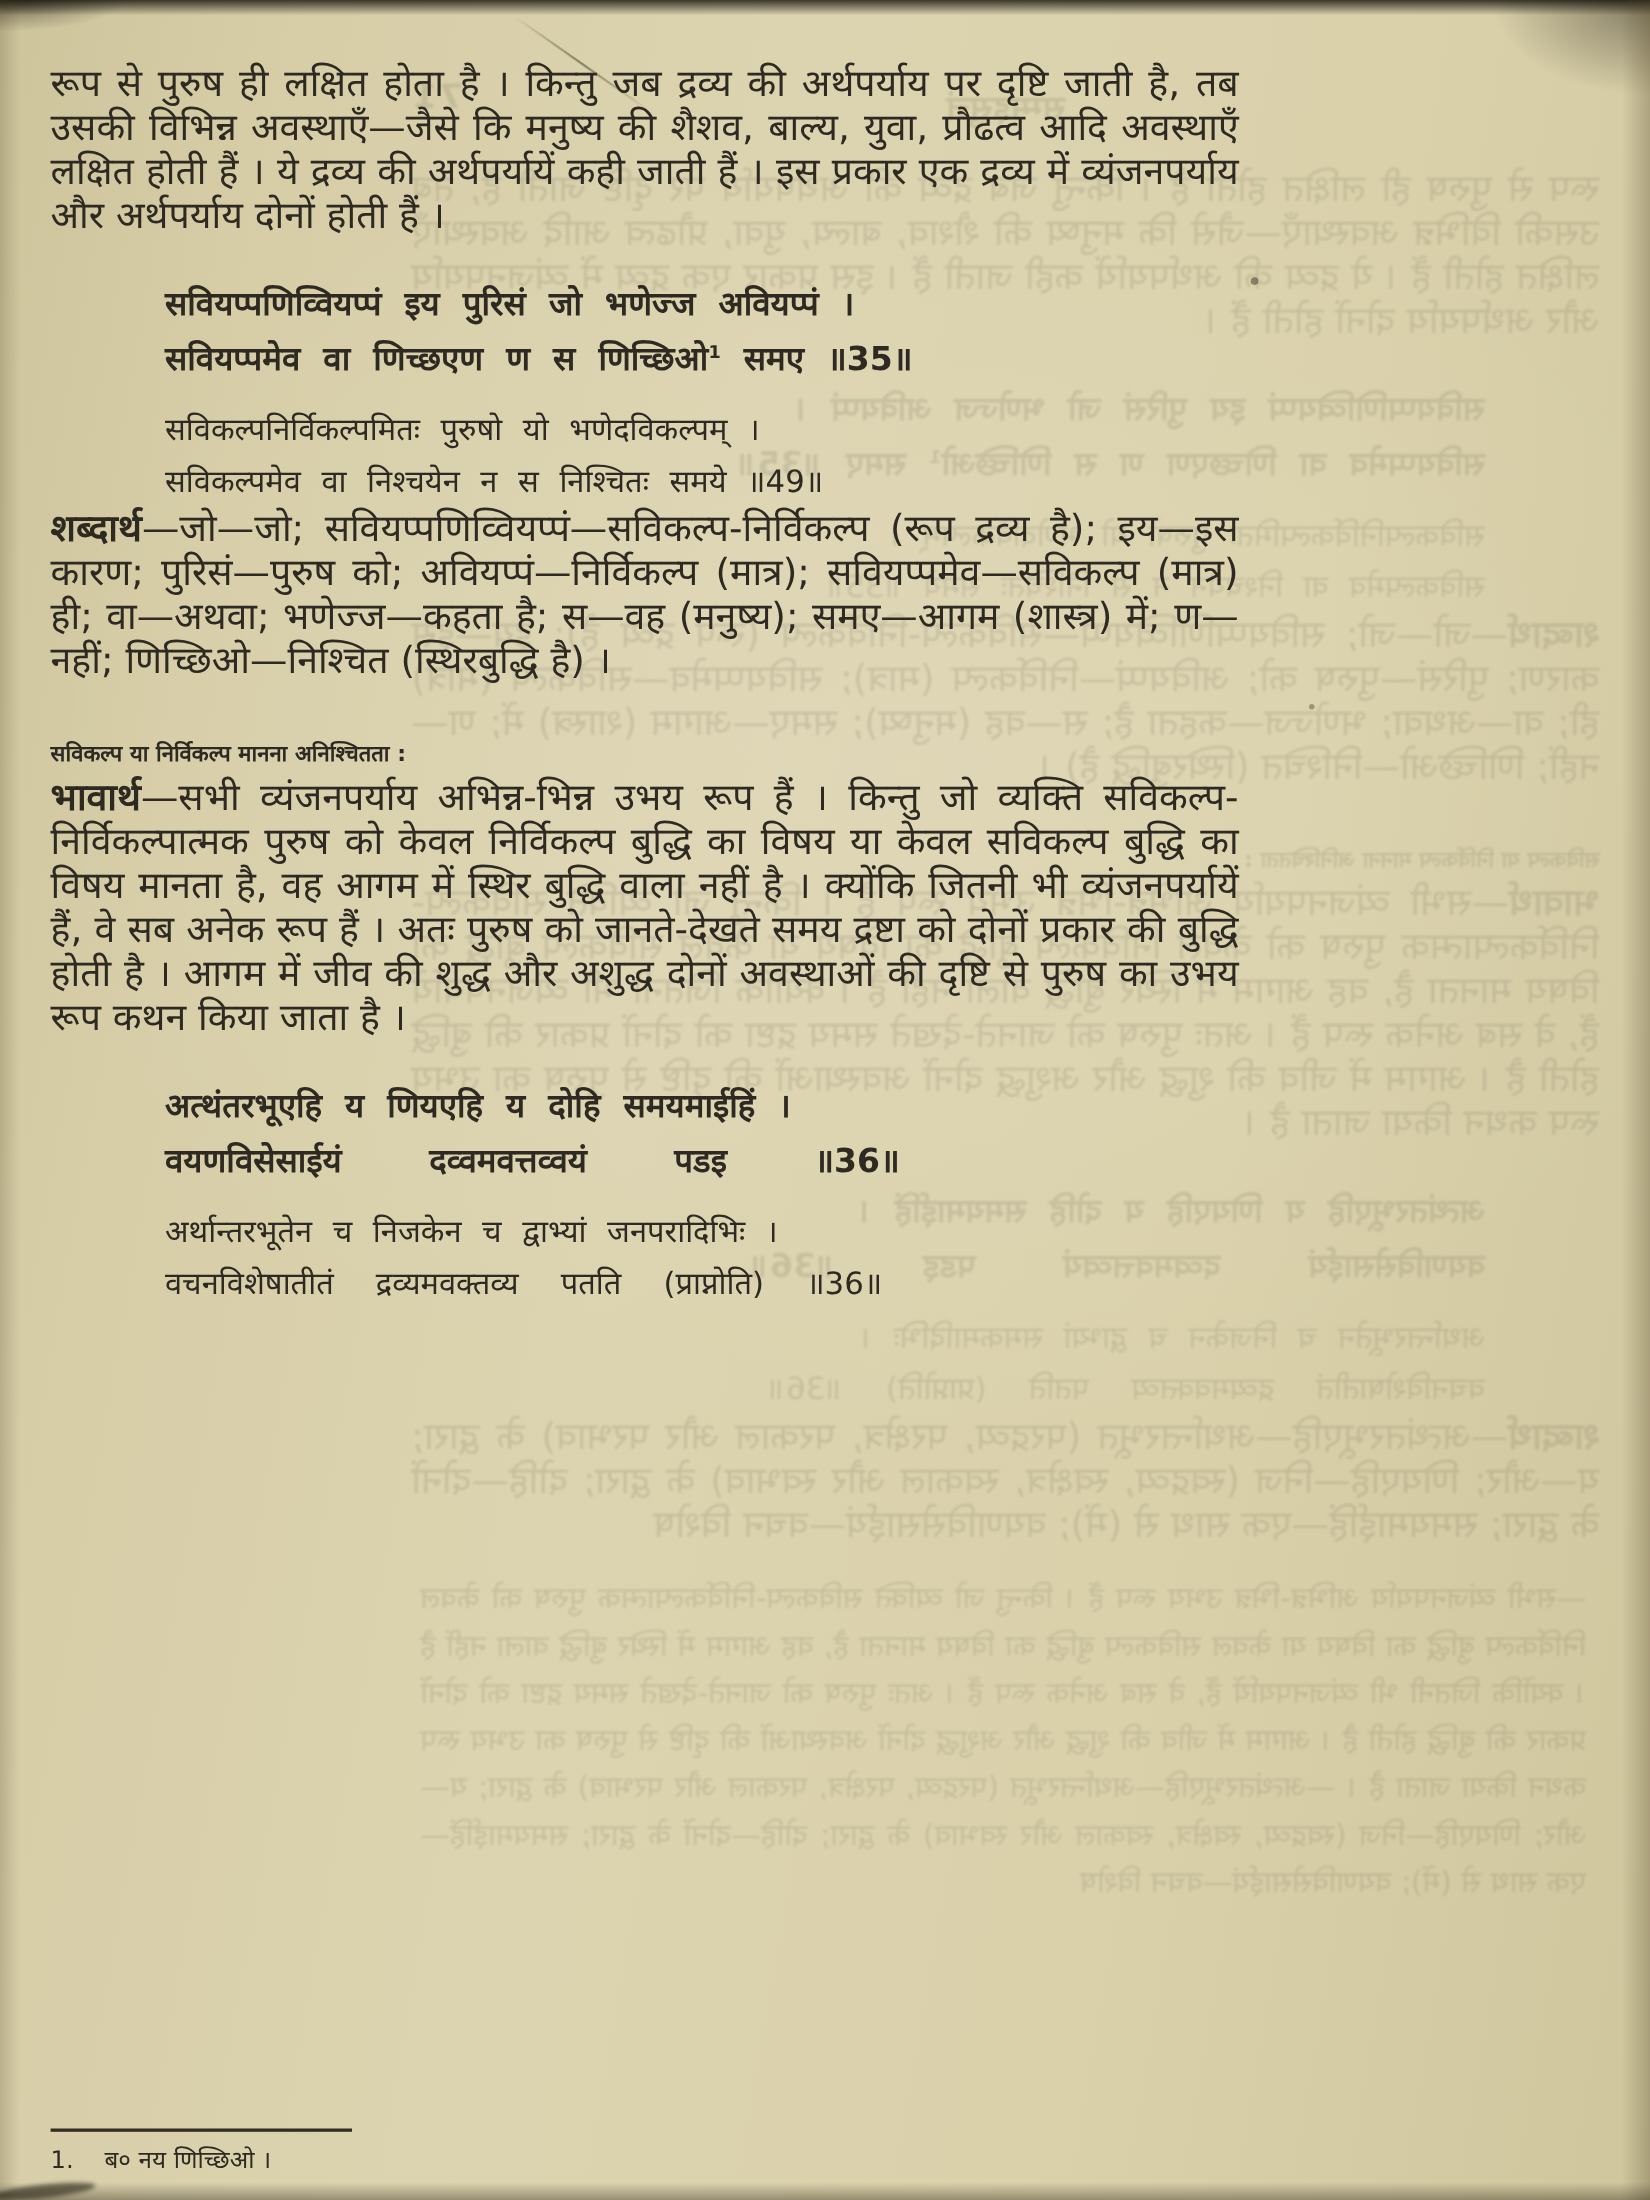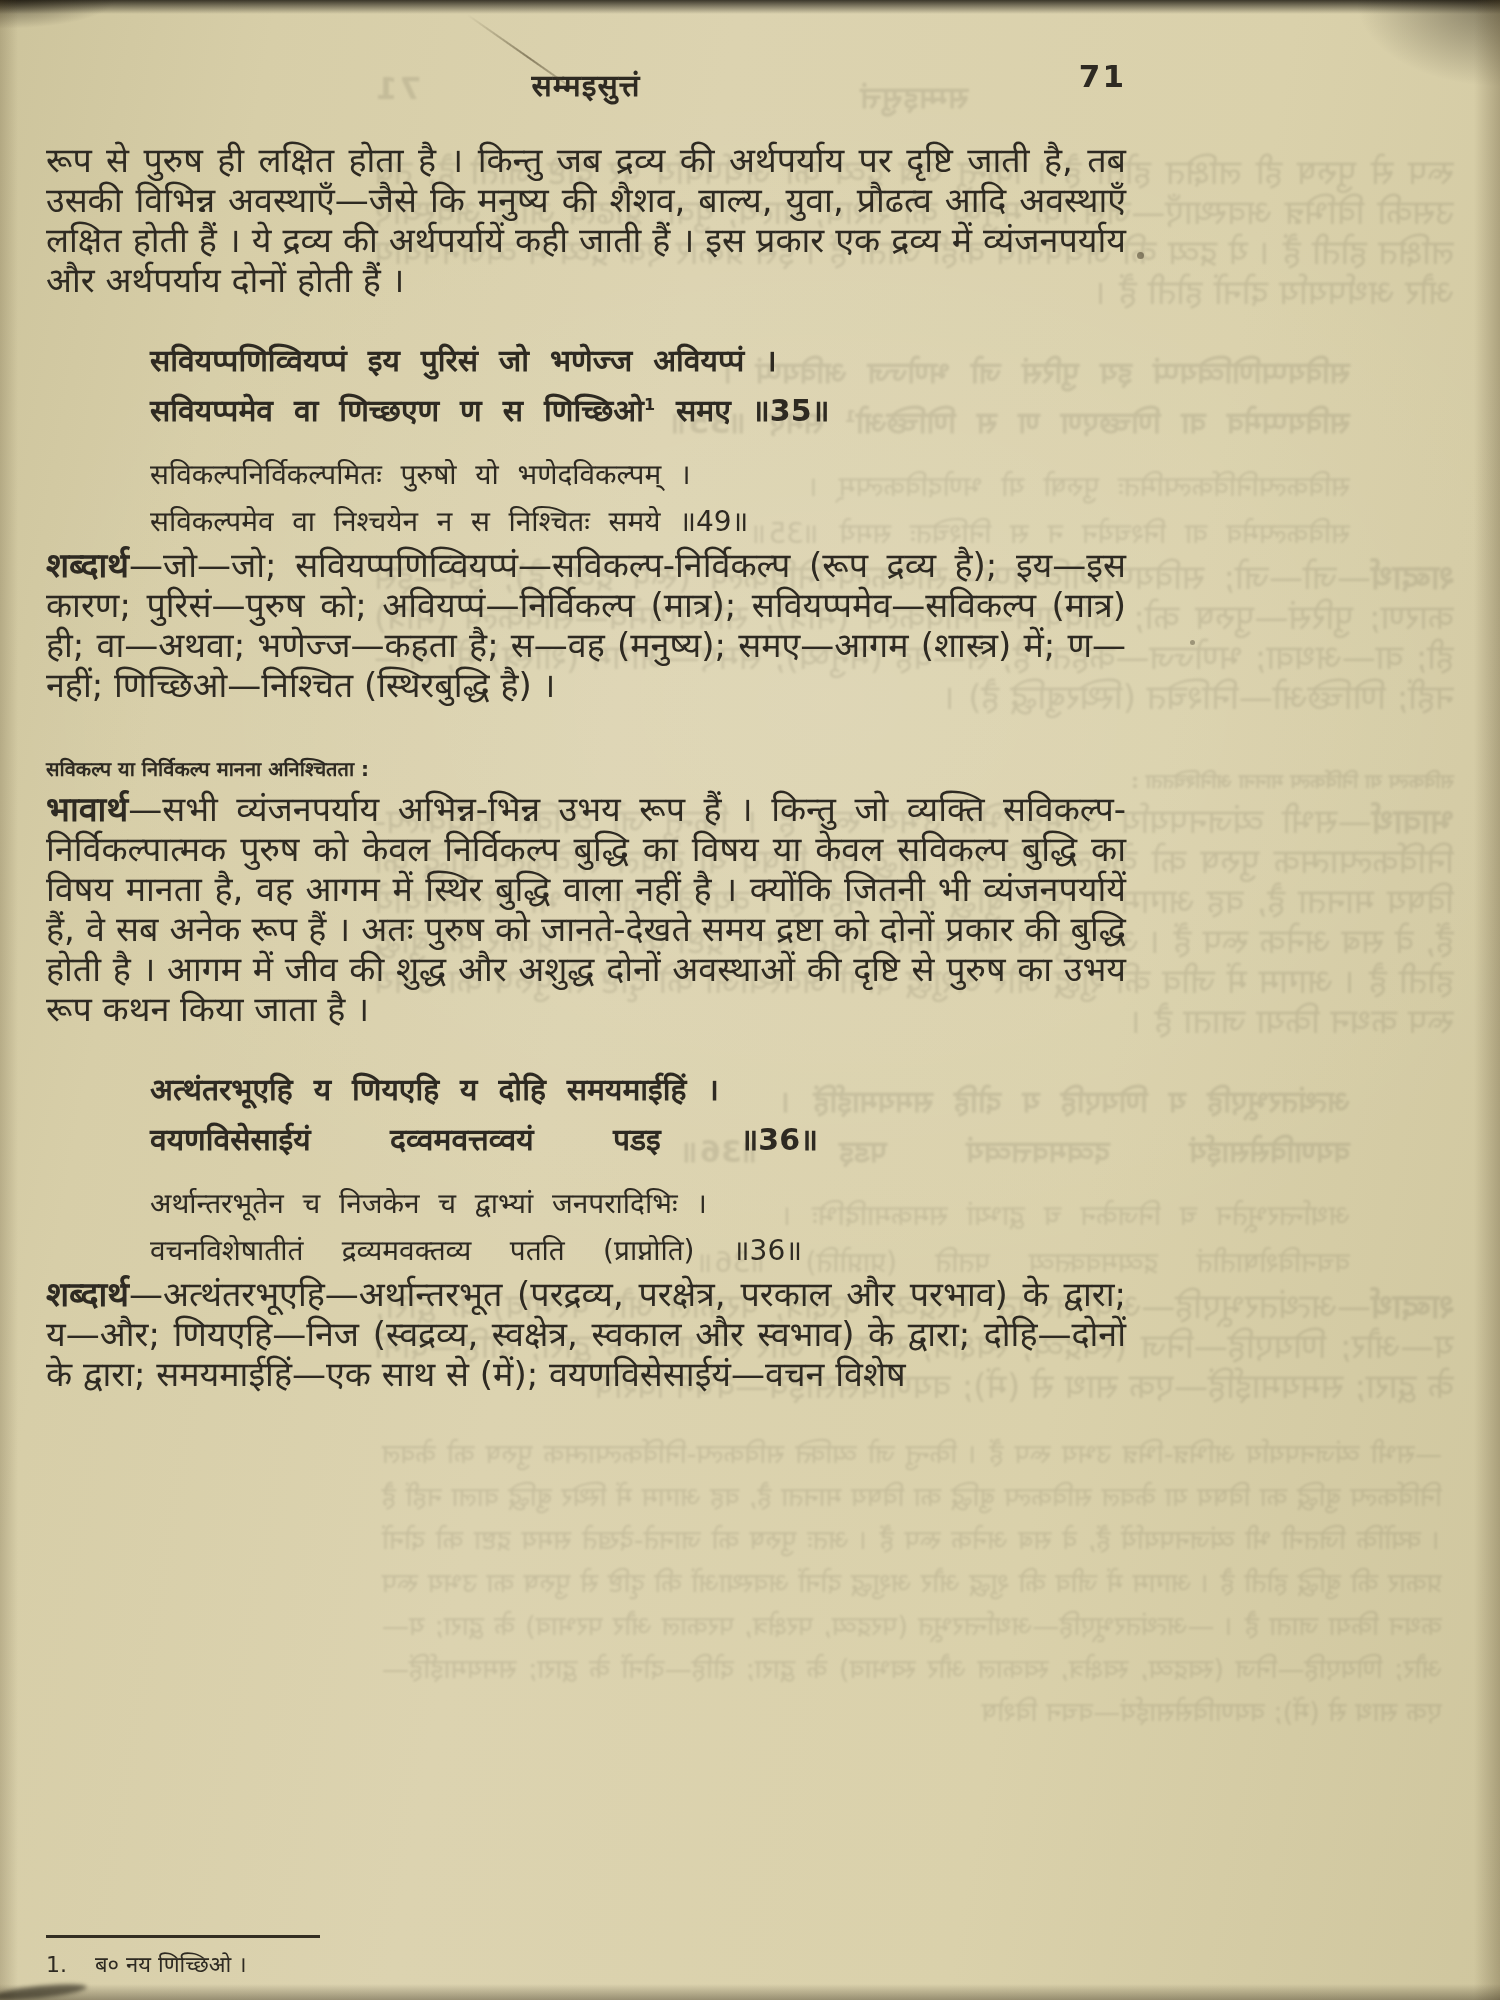--- a/index.html
+++ b/index.html
@@ -101,24 +101,20 @@
     </div>
 
     <p class="body p-shabdarth36"><b class="lead">शब्दार्थ</b><span>—अत्थंतरभूएहि—अर्थान्तरभूत (परद्रव्य, परक्षेत्र, परकाल और परभाव) के द्वारा; य—और; णियएहि—निज (स्वद्रव्य, स्वक्षेत्र, स्वकाल और स्वभाव) के द्वारा; दोहि—दोनों के द्वारा; समयमाईहिं—एक साथ से (में); वयणविसेसाईयं—वचन विशेष</span></p>
 
   </div>
       <div class="bleed-extra">—सभी व्यंजनपर्याय अभिन्न-भिन्न उभय रूप हैं । किन्तु जो व्यक्ति सविकल्प-निर्विकल्पात्मक पुरुष को केवल निर्विकल्प बुद्धि का विषय या केवल सविकल्प बुद्धि का विषय मानता है, वह आगम में स्थिर बुद्धि वाला नहीं है । क्योंकि जितनी भी व्यंजनपर्यायें हैं, वे सब अनेक रूप हैं । अतः पुरुष को जानते-देखते समय द्रष्टा को दोनों प्रकार की बुद्धि होती है । आगम में जीव की शुद्ध और अशुद्ध दोनों अवस्थाओं की दृष्टि से पुरुष का उभय रूप कथन किया जाता है । —अत्थंतरभूएहि—अर्थान्तरभूत (परद्रव्य, परक्षेत्र, परकाल और परभाव) के द्वारा; य—और; णियएहि—निज (स्वद्रव्य, स्वक्षेत्र, स्वकाल और स्वभाव) के द्वारा; दोहि—दोनों के द्वारा; समयमाईहिं—एक साथ से (में); वयणविसेसाईयं—वचन विशेष</div>
     </div>
 
   <div class="content" id="content">
 
-    <div class="header-row">
-      <span class="page-title">सम्मइसुत्तं</span>
-      <span class="page-number">71</span>
-    </div>
 
     <p class="body p-intro">रूप से पुरुष ही लक्षित होता है । किन्तु जब द्रव्य की अर्थपर्याय पर दृष्टि जाती है, तब उसकी विभिन्न अवस्थाएँ—जैसे कि मनुष्य की शैशव, बाल्य, युवा, प्रौढत्व आदि अवस्थाएँ लक्षित होती हैं । ये द्रव्य की अर्थपर्यायें कही जाती हैं । इस प्रकार एक द्रव्य में व्यंजनपर्याय और अर्थपर्याय दोनों होती हैं ।</p>
 
     <div class="verse prakrit">
       <div class="vline">सवियप्पणिव्वियप्पं इय पुरिसं जो भणेज्ज अवियप्पं ।</div>
       <div class="vline"><span>सवियप्पमेव वा णिच्छएण ण स णिच्छिओ</span><sup class="fnref">1</sup> <span>समए ॥35॥</span></div>
     </div>
 
     <div class="verse sanskrit">
       <div class="vline">सविकल्पनिर्विकल्पमितः पुरुषो यो भणेदविकल्पम् ।</div>
@@ -134,21 +130,20 @@
     <div class="verse prakrit">
       <div class="vline">अत्थंतरभूएहि य णियएहि य दोहि समयमाईहिं ।</div>
       <div class="vline gap-xl">वयणविसेसाईयं दव्वमवत्तव्वयं पडइ ॥36॥</div>
     </div>
 
     <div class="verse sanskrit">
       <div class="vline">अर्थान्तरभूतेन च निजकेन च द्वाभ्यां जनपरादिभिः ।</div>
       <div class="vline gap-lg">वचनविशेषातीतं द्रव्यमवक्तव्य पतति (प्राप्नोति) ॥36॥</div>
     </div>
 
-    <p class="body p-shabdarth36"><b class="lead">शब्दार्थ</b><span>—अत्थंतरभूएहि—अर्थान्तरभूत (परद्रव्य, परक्षेत्र, परकाल और परभाव) के द्वारा; य—और; णियएहि—निज (स्वद्रव्य, स्वक्षेत्र, स्वकाल और स्वभाव) के द्वारा; दोहि—दोनों के द्वारा; समयमाईहिं—एक साथ से (में); वयणविसेसाईयं—वचन विशेष</span></p>
 
   </div>
 
   <div class="footnote-area">
     <div class="fn-rule"></div>
     <div class="fn-line">
       <span class="fn-marker">1.</span><span class="fn-text">ब० नय णिच्छिओ ।</span>
     </div>
   </div>
 

